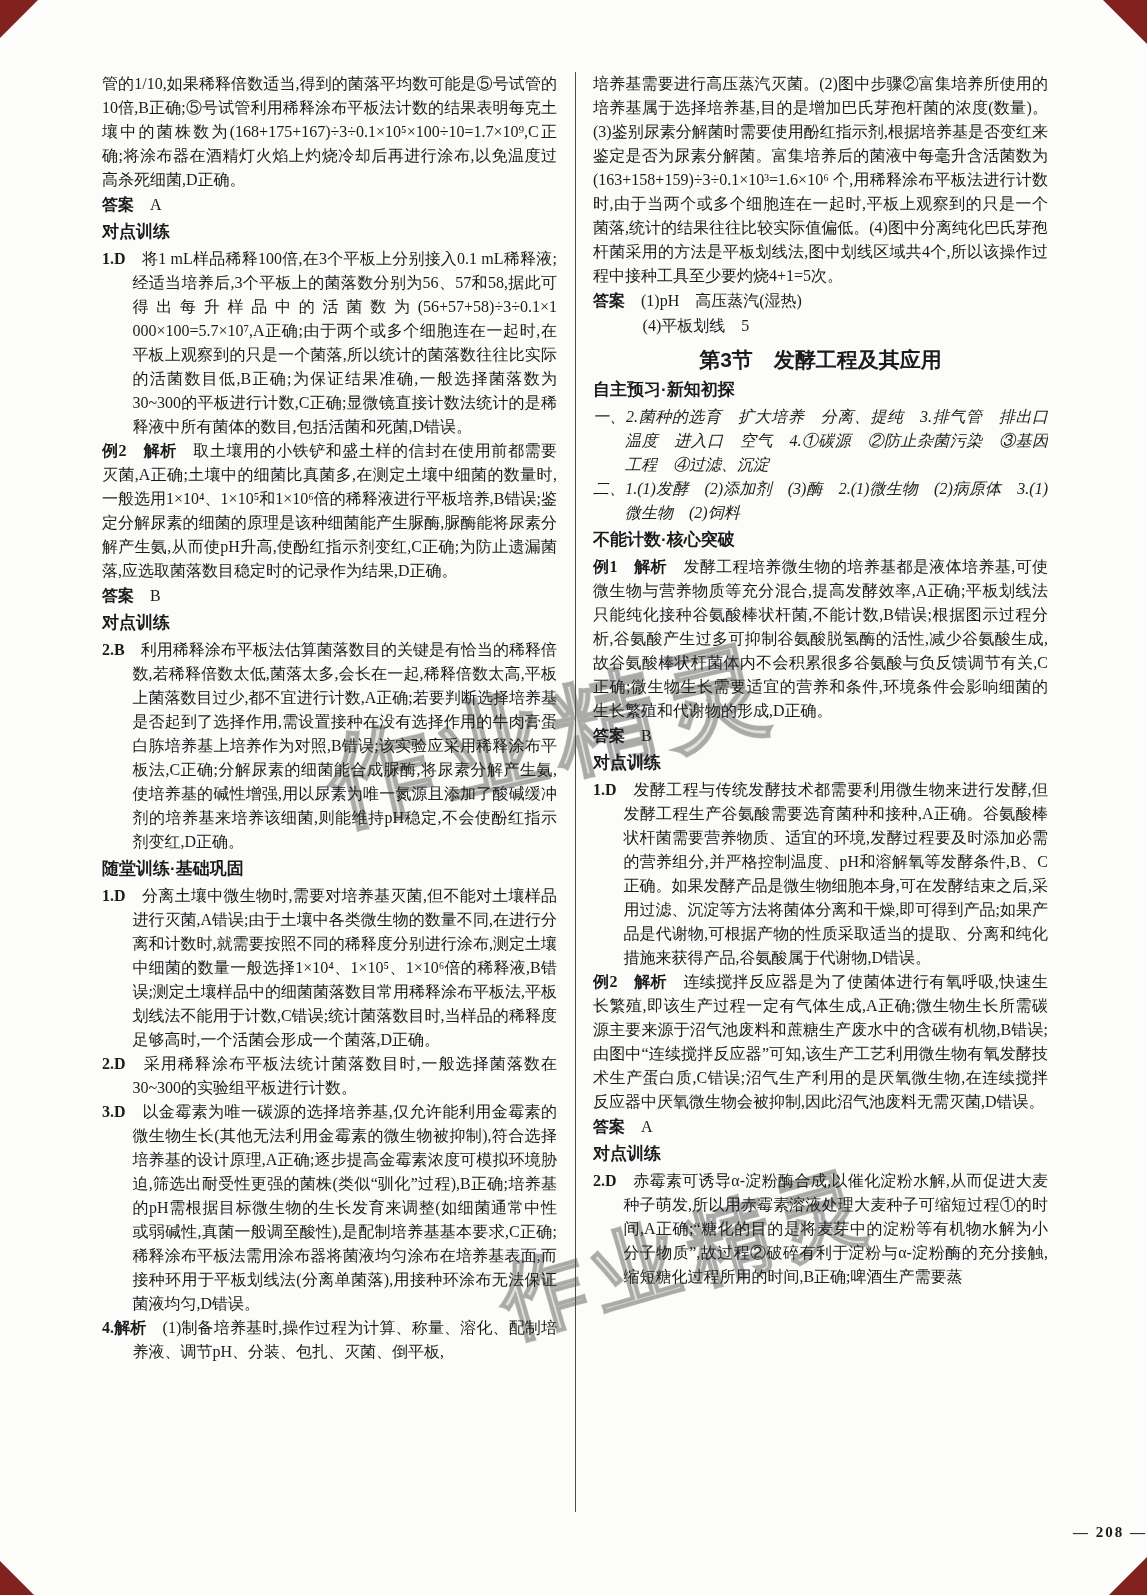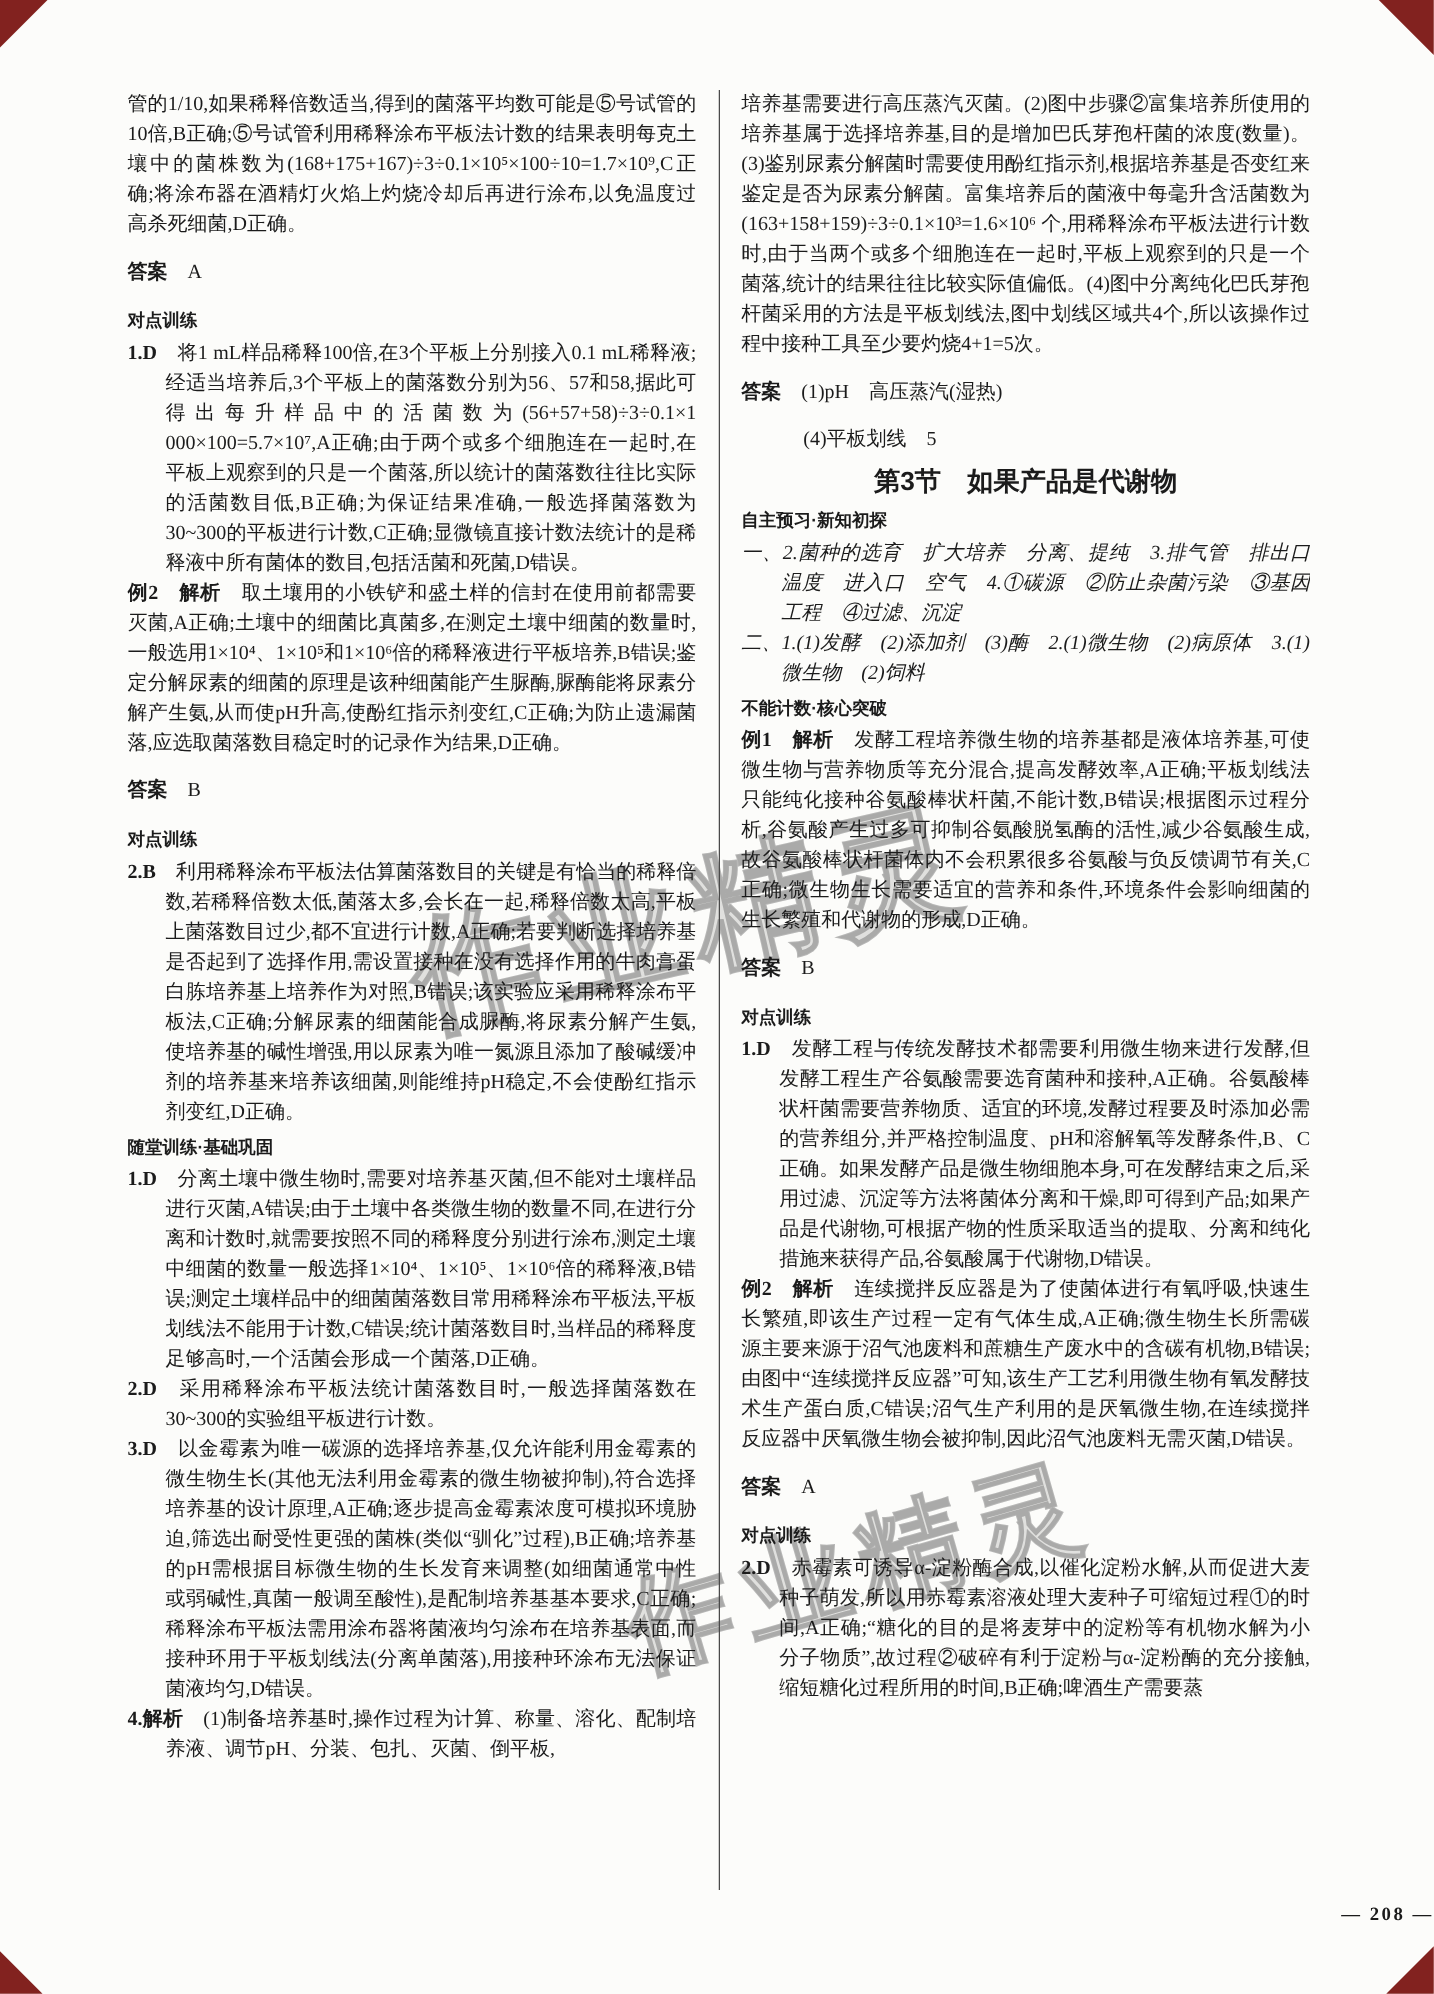--- a/index.html
+++ b/index.html
@@ -12,23 +12,23 @@
     position:absolute;left:102px;top:72px;width:946px;height:1442px;
     display:flex;gap:36px;overflow:hidden;
   }
   .col{width:455px;font-size:16px;line-height:24px;text-align:justify;overflow:hidden;}
   .divider{position:absolute;left:575px;top:72px;width:1px;height:1440px;background:#4a4a4a;}
   .block{margin:0;}
   .b{font-weight:700;}
   .item{padding-left:1.9em;text-indent:-1.9em;}
   .item2{padding-left:2em;text-indent:-2em;font-style:italic;}
   .ansdeep{padding-left:3.1em;}
-  .answer{margin:14px 0;}
+  .answer{margin:1px 0;}
   .heading{
-    font-weight:700;font-size:14px;margin:3px 0;
+    font-weight:700;font-size:17px;margin:3px 0;
     font-family:"Liberation Sans",sans-serif;text-align:left;
   }
   .section{
     font-weight:700;font-size:21px;text-align:center;margin:10px 0 6px;
     font-family:"Liberation Sans",sans-serif;
   }
   .page-number{
     position:absolute;left:0;right:0;top:1524px;text-align:right;
     font-weight:700;font-size:15px;letter-spacing:2px;
   }
@@ -72,21 +72,21 @@
       <div class="block heading"><span class="b">随堂训练·基础巩固</span></div>
       <div class="block item"><span class="b">1.D</span><span>　分离土壤中微生物时,需要对培养基灭菌,但不能对土壤样品进行灭菌,A错误;由于土壤中各类微生物的数量不同,在进行分离和计数时,就需要按照不同的稀释度分别进行涂布,测定土壤中细菌的数量一般选择1×10⁴、1×10⁵、1×10⁶倍的稀释液,B错误;测定土壤样品中的细菌菌落数目常用稀释涂布平板法,平板划线法不能用于计数,C错误;统计菌落数目时,当样品的稀释度足够高时,一个活菌会形成一个菌落,D正确。</span></div>
       <div class="block item"><span class="b">2.D</span><span>　采用稀释涂布平板法统计菌落数目时,一般选择菌落数在30~300的实验组平板进行计数。</span></div>
       <div class="block item"><span class="b">3.D</span><span>　以金霉素为唯一碳源的选择培养基,仅允许能利用金霉素的微生物生长(其他无法利用金霉素的微生物被抑制),符合选择培养基的设计原理,A正确;逐步提高金霉素浓度可模拟环境胁迫,筛选出耐受性更强的菌株(类似“驯化”过程),B正确;培养基的pH需根据目标微生物的生长发育来调整(如细菌通常中性或弱碱性,真菌一般调至酸性),是配制培养基基本要求,C正确;稀释涂布平板法需用涂布器将菌液均匀涂布在培养基表面,而接种环用于平板划线法(分离单菌落),用接种环涂布无法保证菌液均匀,D错误。</span></div>
       <div class="block item"><span class="b">4.解析</span><span>　(1)制备培养基时,操作过程为计算、称量、溶化、配制培养液、调节pH、分装、包扎、灭菌、倒平板,</span></div>
     </div>
   <div class="col" id="col-right">
       <div class="block para"><span>培养基需要进行高压蒸汽灭菌。(2)图中步骤②富集培养所使用的培养基属于选择培养基,目的是增加巴氏芽孢杆菌的浓度(数量)。(3)鉴别尿素分解菌时需要使用酚红指示剂,根据培养基是否变红来鉴定是否为尿素分解菌。富集培养后的菌液中每毫升含活菌数为(163+158+159)÷3÷0.1×10³=1.6×10⁶ 个,用稀释涂布平板法进行计数时,由于当两个或多个细胞连在一起时,平板上观察到的只是一个菌落,统计的结果往往比较实际值偏低。(4)图中分离纯化巴氏芽孢杆菌采用的方法是平板划线法,图中划线区域共4个,所以该操作过程中接种工具至少要灼烧4+1=5次。</span></div>
       <div class="block answer"><span class="b">答案</span><span>　(1)pH　高压蒸汽(湿热)</span></div>
       <div class="block ansdeep"><span>(4)平板划线　5</span></div>
-      <div class="block section"><span class="b">第3节　如果产品是代谢物</span></div>
+      <div class="block section"><span class="b">第3节　发酵工程及其应用</span></div>
       <div class="block heading"><span class="b">自主预习·新知初探</span></div>
       <div class="block item2"><span>一、2.菌种的选育　扩大培养　分离、提纯　3.排气管　排出口　温度　进入口　空气　4.①碳源　②防止杂菌污染　③基因工程　④过滤、沉淀</span></div>
       <div class="block item2"><span>二、1.(1)发酵　(2)添加剂　(3)酶　2.(1)微生物　(2)病原体　3.(1)微生物　(2)饲料</span></div>
       <div class="block heading"><span class="b">不能计数·核心突破</span></div>
       <div class="block para"><span class="b">例1</span><span>　</span><span class="b">解析</span><span>　发酵工程培养微生物的培养基都是液体培养基,可使微生物与营养物质等充分混合,提高发酵效率,A正确;平板划线法只能纯化接种谷氨酸棒状杆菌,不能计数,B错误;根据图示过程分析,谷氨酸产生过多可抑制谷氨酸脱氢酶的活性,减少谷氨酸生成,故谷氨酸棒状杆菌体内不会积累很多谷氨酸与负反馈调节有关,C正确;微生物生长需要适宜的营养和条件,环境条件会影响细菌的生长繁殖和代谢物的形成,D正确。</span></div>
       <div class="block answer"><span class="b">答案</span><span>　B</span></div>
       <div class="block heading"><span class="b">对点训练</span></div>
       <div class="block item"><span class="b">1.D</span><span>　发酵工程与传统发酵技术都需要利用微生物来进行发酵,但发酵工程生产谷氨酸需要选育菌种和接种,A正确。谷氨酸棒状杆菌需要营养物质、适宜的环境,发酵过程要及时添加必需的营养组分,并严格控制温度、pH和溶解氧等发酵条件,B、C正确。如果发酵产品是微生物细胞本身,可在发酵结束之后,采用过滤、沉淀等方法将菌体分离和干燥,即可得到产品;如果产品是代谢物,可根据产物的性质采取适当的提取、分离和纯化措施来获得产品,谷氨酸属于代谢物,D错误。</span></div>
       <div class="block para"><span class="b">例2</span><span>　</span><span class="b">解析</span><span>　连续搅拌反应器是为了使菌体进行有氧呼吸,快速生长繁殖,即该生产过程一定有气体生成,A正确;微生物生长所需碳源主要来源于沼气池废料和蔗糖生产废水中的含碳有机物,B错误;由图中“连续搅拌反应器”可知,该生产工艺利用微生物有氧发酵技术生产蛋白质,C错误;沼气生产利用的是厌氧微生物,在连续搅拌反应器中厌氧微生物会被抑制,因此沼气池废料无需灭菌,D错误。</span></div>
       <div class="block answer"><span class="b">答案</span><span>　A</span></div>

